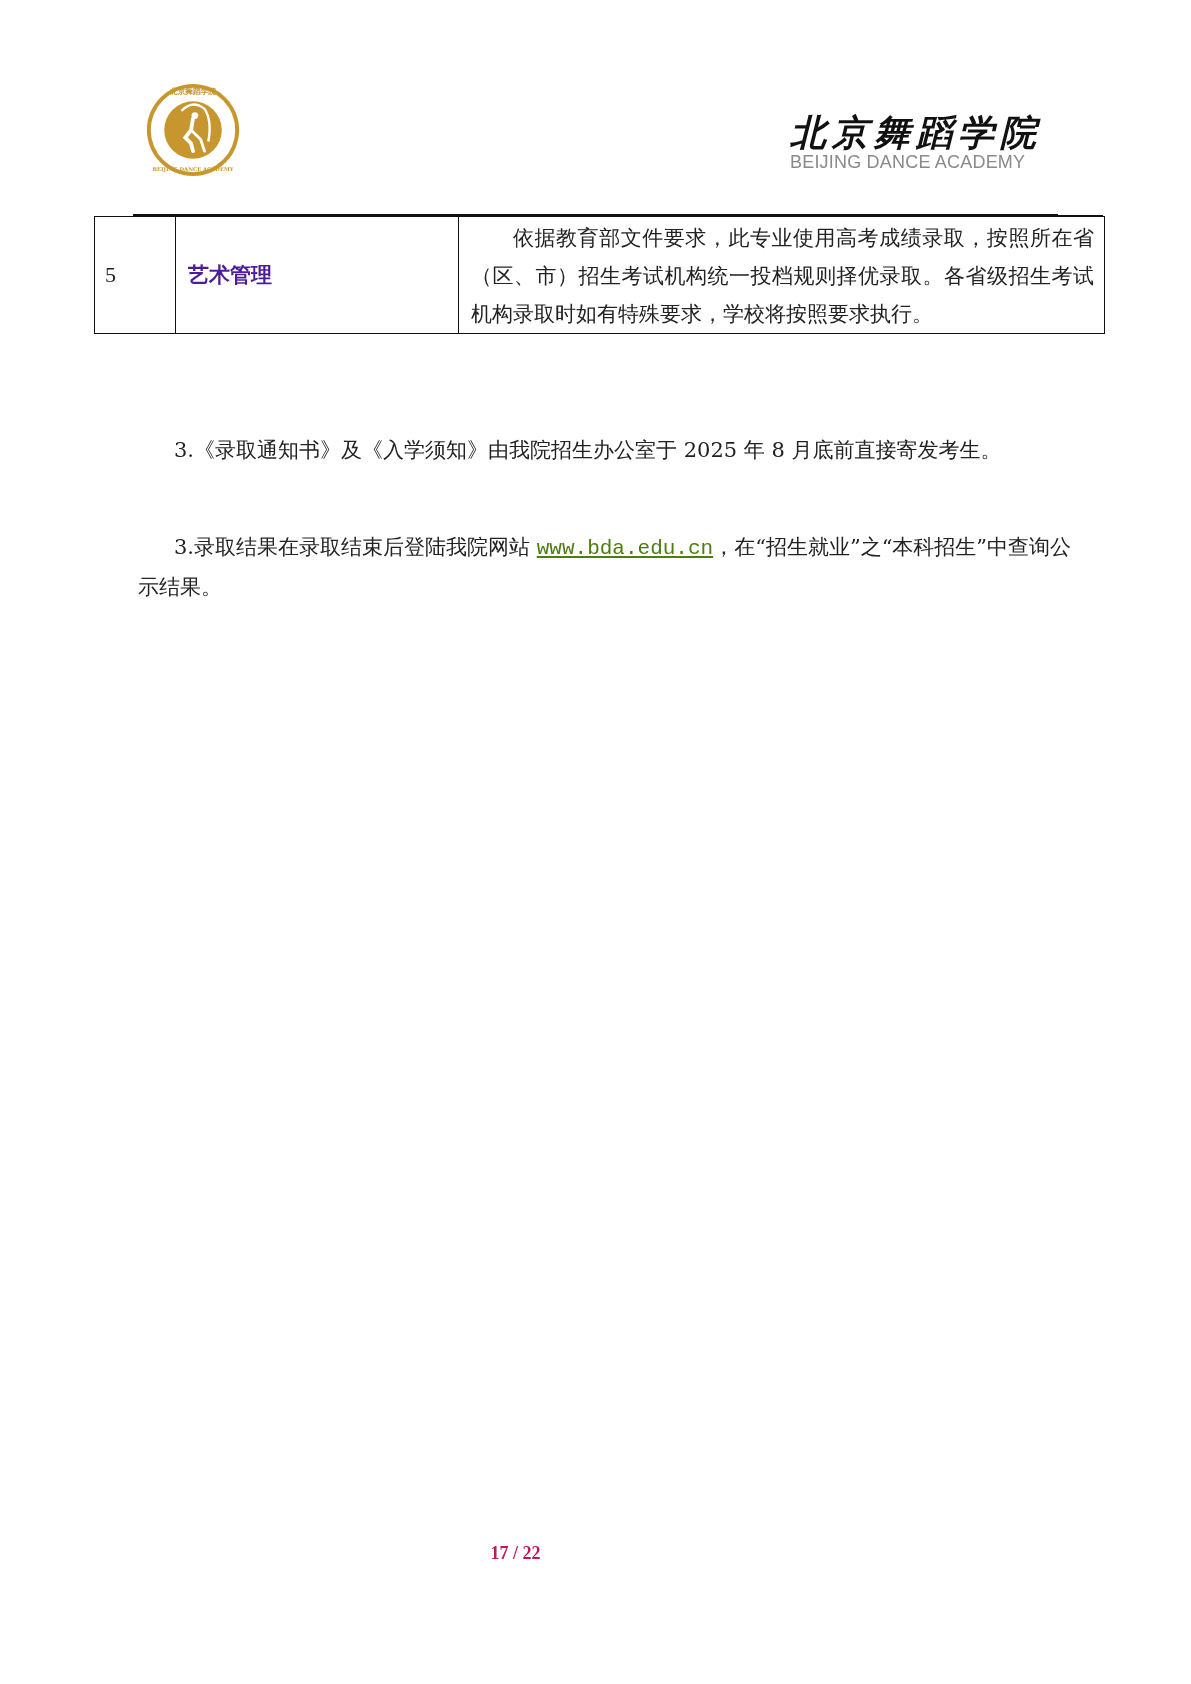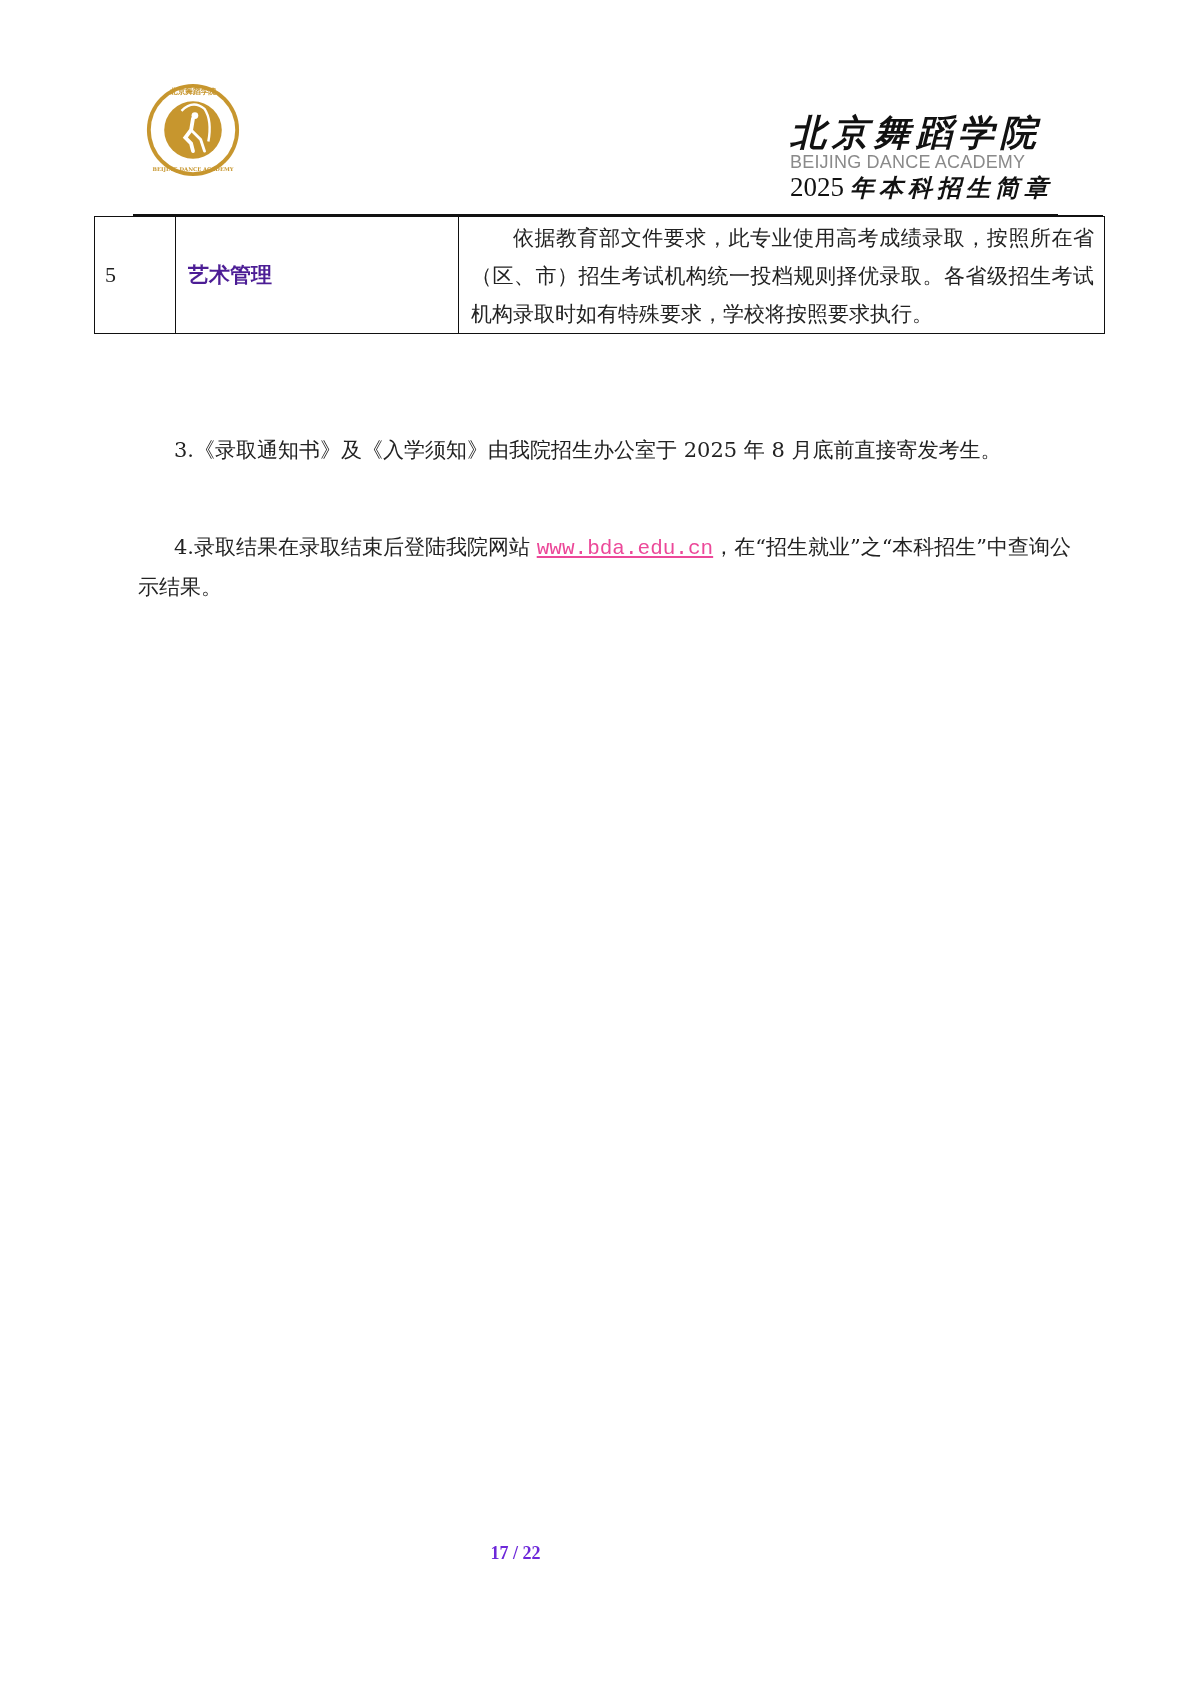--- a/index.html
+++ b/index.html
@@ -96,72 +96,69 @@
       position: absolute;
       left: 138px;
       width: 935px;
       font-family: "DejaVu Serif", serif;
       font-size: 21px;
       line-height: 38px;
       color: #222;
       text-indent: 36px;
     }
     .para a {
-      color: #ec4899;
+      color: #4d7c0f;
       text-decoration: underline;
       font-family: "Liberation Mono", monospace;
       font-size: 21px;
     }
     .p3 { top: 431px; }
     .p4 { top: 528px; }
     .page-num {
       position: absolute;
       top: 1543px;
       left: 0;
       width: 1031px;
       text-align: center;
       font-family: "Liberation Serif", serif;
       font-weight: bold;
       font-size: 18px;
-      color: #6d28d9;
+      color: #be185d;
     }
   </style>
 </head>
 <body>
 
 <svg class="logo" viewBox="0 0 100 100">
   <circle cx="50" cy="50" r="48" fill="#C7962E"></circle>
   <circle cx="50" cy="50" r="44" fill="#ffffff"></circle>
   <circle cx="50" cy="50" r="30" fill="#C7962E"></circle>
   <path d="M38 30 Q50 18 62 28 Q70 40 66 62" stroke="#fff" stroke-width="2.5" fill="none"></path>
   <circle cx="52" cy="35" r="3.5" fill="#fff"></circle>
   <path d="M50 38 L48 50 L42 58 L48 64 L50 72" stroke="#fff" stroke-width="4" fill="none" stroke-linecap="round"></path>
   <path d="M48 50 L58 60 L62 72" stroke="#fff" stroke-width="3" fill="none" stroke-linecap="round"></path>
   <text x="50" y="13" text-anchor="middle" font-size="8" fill="#C7962E" font-family="DejaVu Serif, serif" font-weight="bold">北京舞蹈学院</text>
   <text x="50" y="93" text-anchor="middle" font-size="5.5" fill="#C7962E" font-family="DejaVu Serif, serif" font-weight="bold">BEIJING DANCE ACADEMY</text>
 </svg>
 
 <div class="header-brand">
   <div class="brand-cn">北京舞蹈学院</div>
   <div class="brand-en">BEIJING DANCE ACADEMY</div>
-  <div class="brand-sub">
-    <span class="year">2025</span><span class="cn">年本科招生简章</span>
-  </div>
 </div>
 
 <div class="header-rule"></div>
 <div class="header-rule-right"></div>
 
 <table class="admit">
   <tbody>
   <tr class="row2">
     <td class="col-num">5</td>
     <td class="col-name">艺术管理</td>
     <td class="col-desc indent">依据教育部文件要求，此专业使用高考成绩录取，按照所在省（区、市）招生考试机构统一投档规则择优录取。各省级招生考试机构录取时如有特殊要求，学校将按照要求执行。</td>
   </tr>
 </tbody>
   </table>
 
 <div class="para p3">3.《录取通知书》及《入学须知》由我院招生办公室于 2025 年 8 月底前直接寄发考生。</div>
 
-<div class="para p4"><span>4.录取结果在录取结束后登陆我院网站 </span><a>www.bda.edu.cn</a><span>，在“招生就业”之“本科招生”中查询公示结果。</span></div>
+<div class="para p4"><span>3.录取结果在录取结束后登陆我院网站 </span><a>www.bda.edu.cn</a><span>，在“招生就业”之“本科招生”中查询公示结果。</span></div>
 
 <div class="page-num">17 / 22</div>
 
 </body></html>

